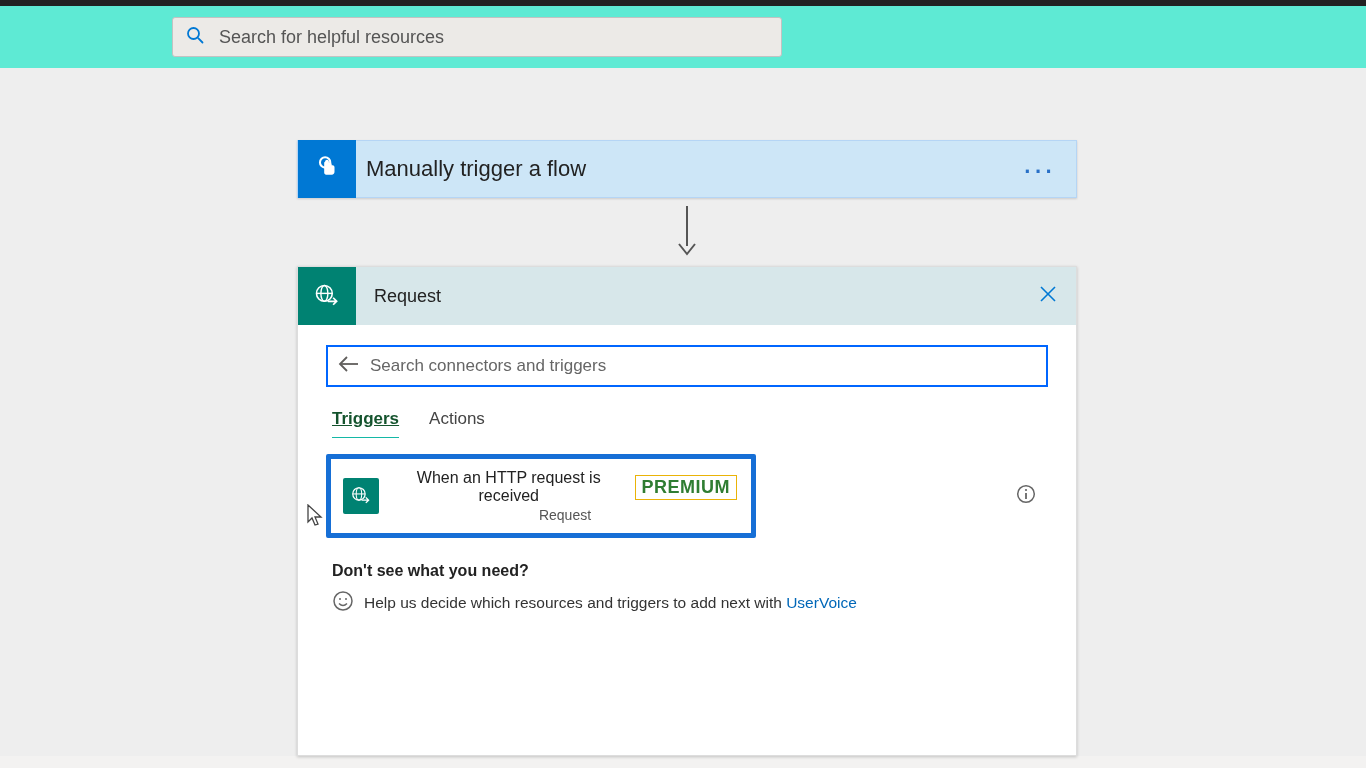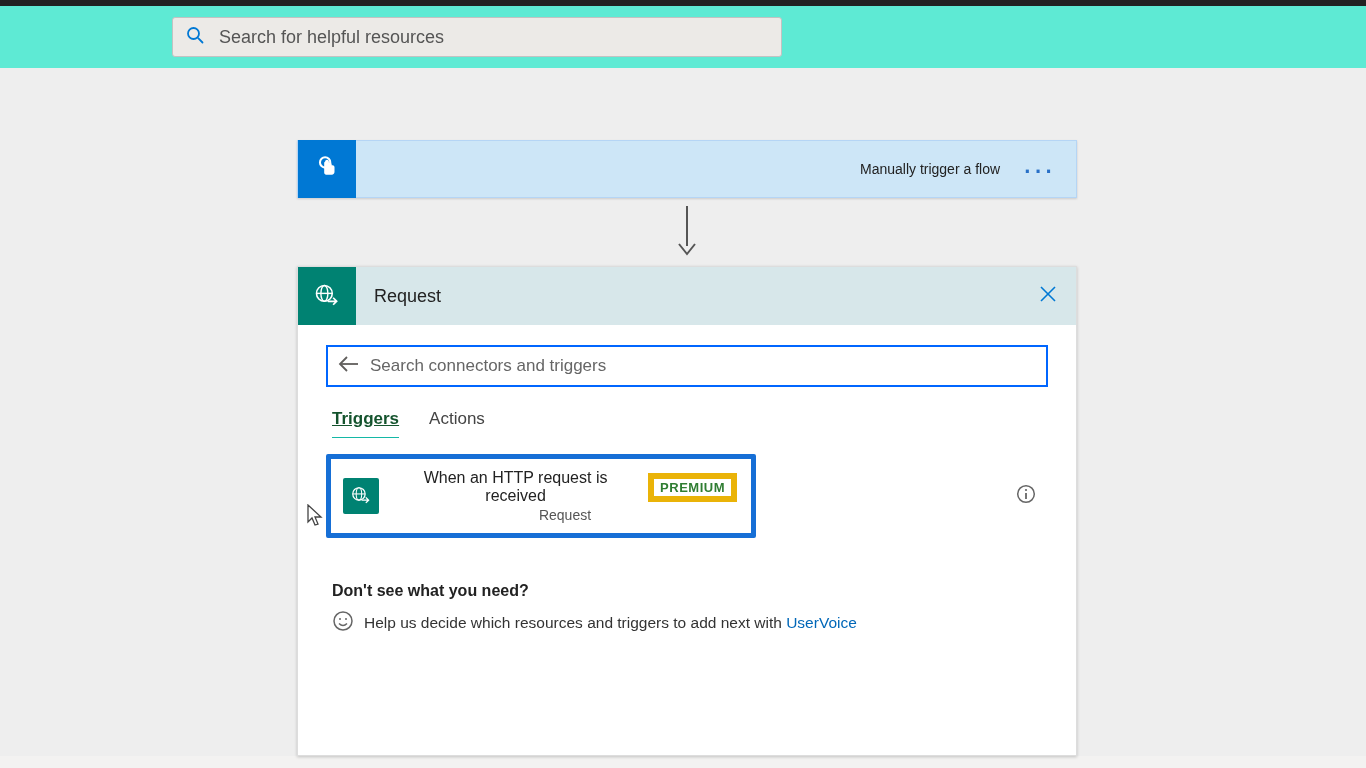--- a/index.html
+++ b/index.html
@@ -59,25 +59,24 @@
     box-shadow: 0 1px 2px rgba(0,0,0,.15);
   }
   .trigger-icon-box {
     width: 58px; height: 58px;
     background: #0078d4;
     display: flex; align-items: center; justify-content: center;
     flex: none;
   }
   .trigger-title {
     flex: 1;
-    padding-left: 28px;
-    font-size: 14px;
+    padding-left: 10px;
+    font-size: 22px;
     color: #222;
     font-weight: 400;
-    text-align: right;
   }
   .ellipsis-btn {
     padding: 0 22px;
     color: #2870c7;
     font-size: 32px;
     line-height: 0;
     cursor: pointer;
     user-select: none;
   }
 
@@ -174,36 +173,36 @@
     width: 36px; height: 36px;
     background: #008272;
     display: flex; align-items:center; justify-content:center;
     flex: none;
     border-radius: 2px;
   }
   .result-text-block { margin-left: 14px; }
   .result-title-line { display:flex; align-items:center; gap:10px;}
   .result-title { font-size: 16px; color: #222; }
   .premium-badge {
-    border: 6px solid #eab308;
+    border: 1px solid #eab308;
     color: #2f7d32;
-    font-size: 13px;
+    font-size: 18px;
     letter-spacing: .5px;
     padding: 1px 6px;
     font-weight: 600;
   }
   .result-sub { font-size: 14px; color: #555; margin-top: 2px;}
   .info-btn {
     margin-left: auto;
     margin-right: 12px;
     color: #666;
     cursor: pointer;
   }
 
-  .help-block { margin-top: 44px; padding-left: 6px; }
+  .help-block { margin-top: 24px; padding-left: 6px; }
   .help-title { font-size: 16px; font-weight: 600; color: #222; margin-bottom: 10px;}
   .help-sub-line { display:flex; align-items:center; gap:10px; }
   .smile { color:#666; flex:none; }
   .help-text { font-size: 15.5px; color: #333; }
   .help-link { color: #0067b8; cursor: pointer; }
 
   .cursor-pointer-asset {
     position: absolute;
     left: 307px;
     top: 504px;

